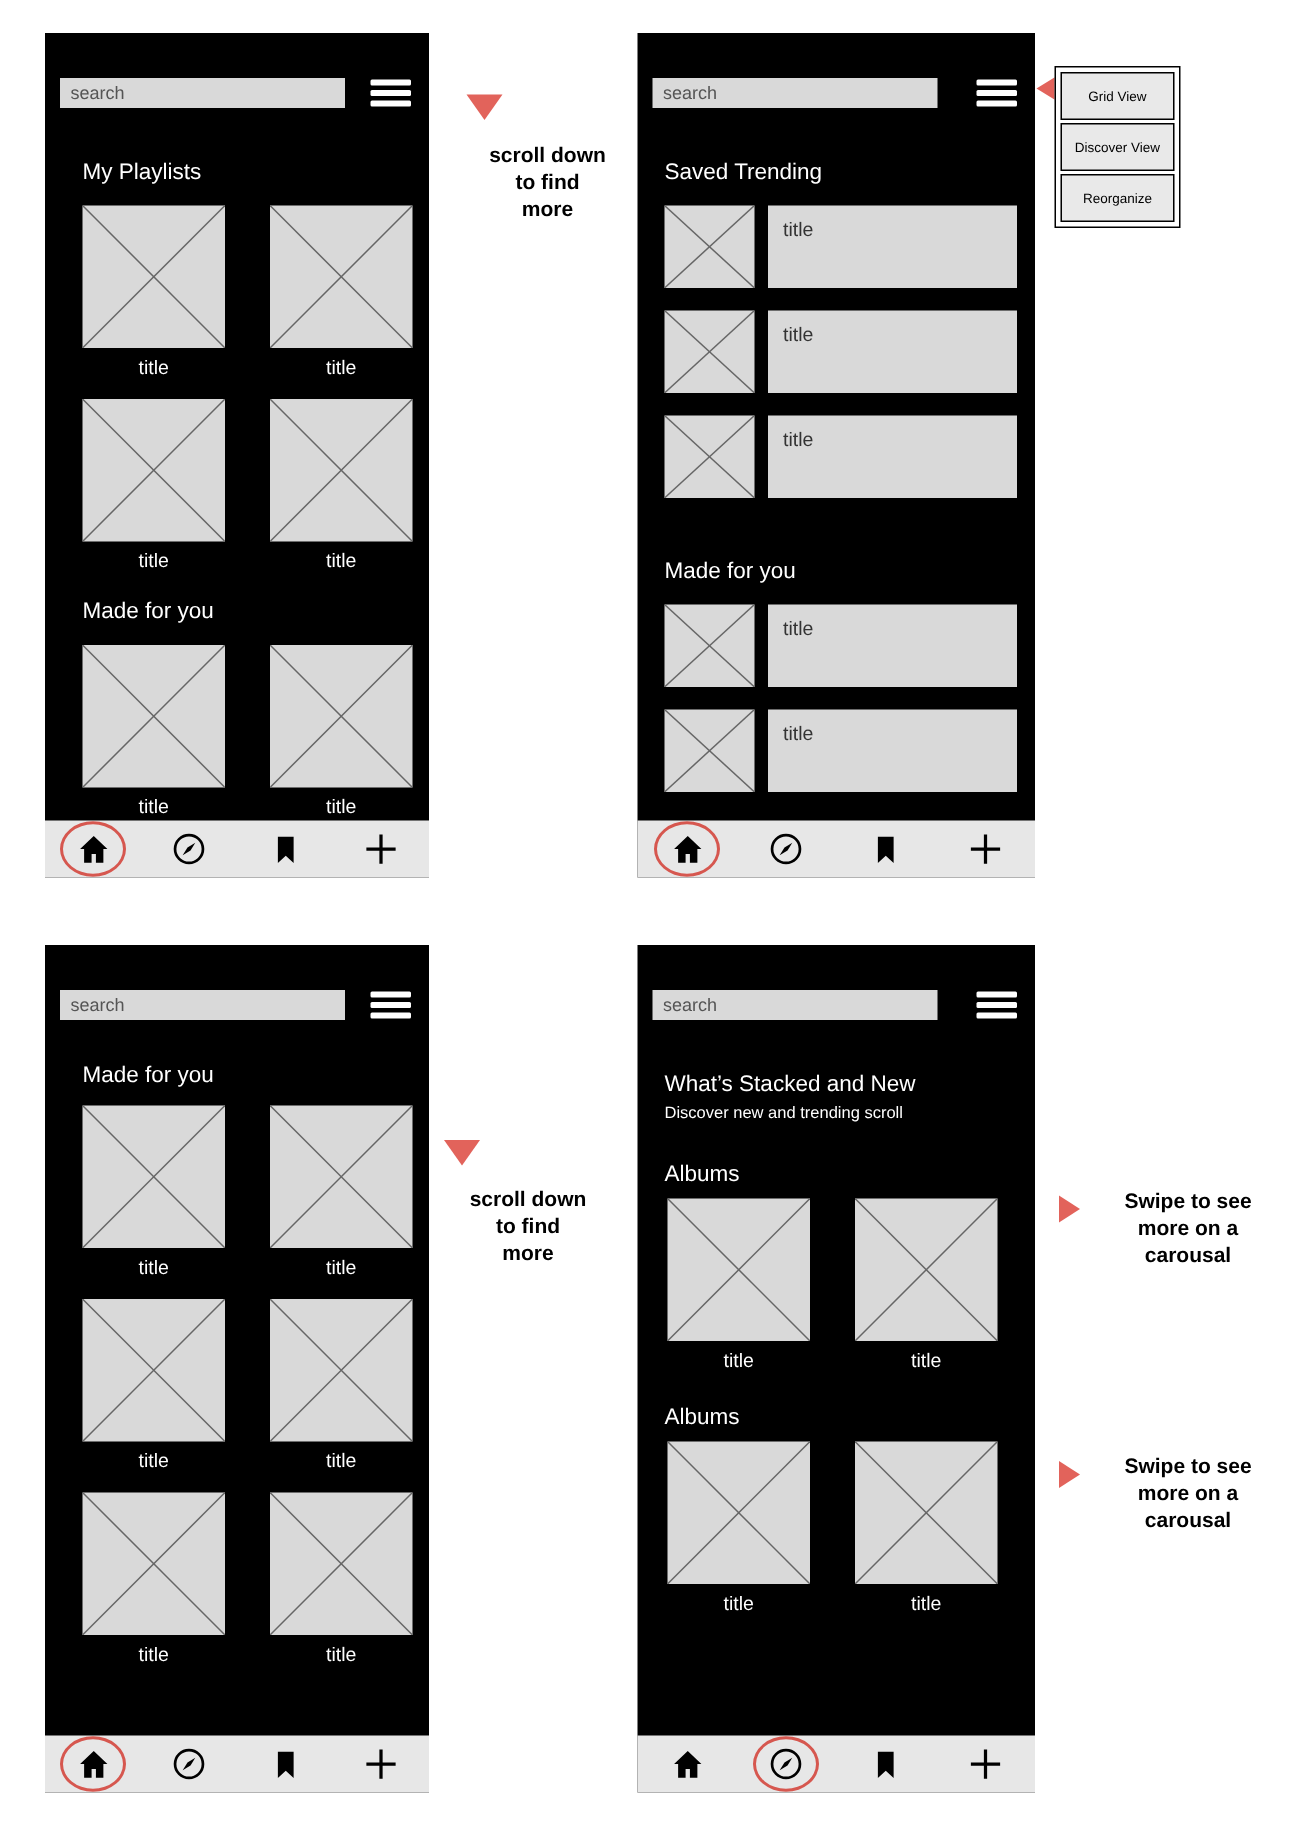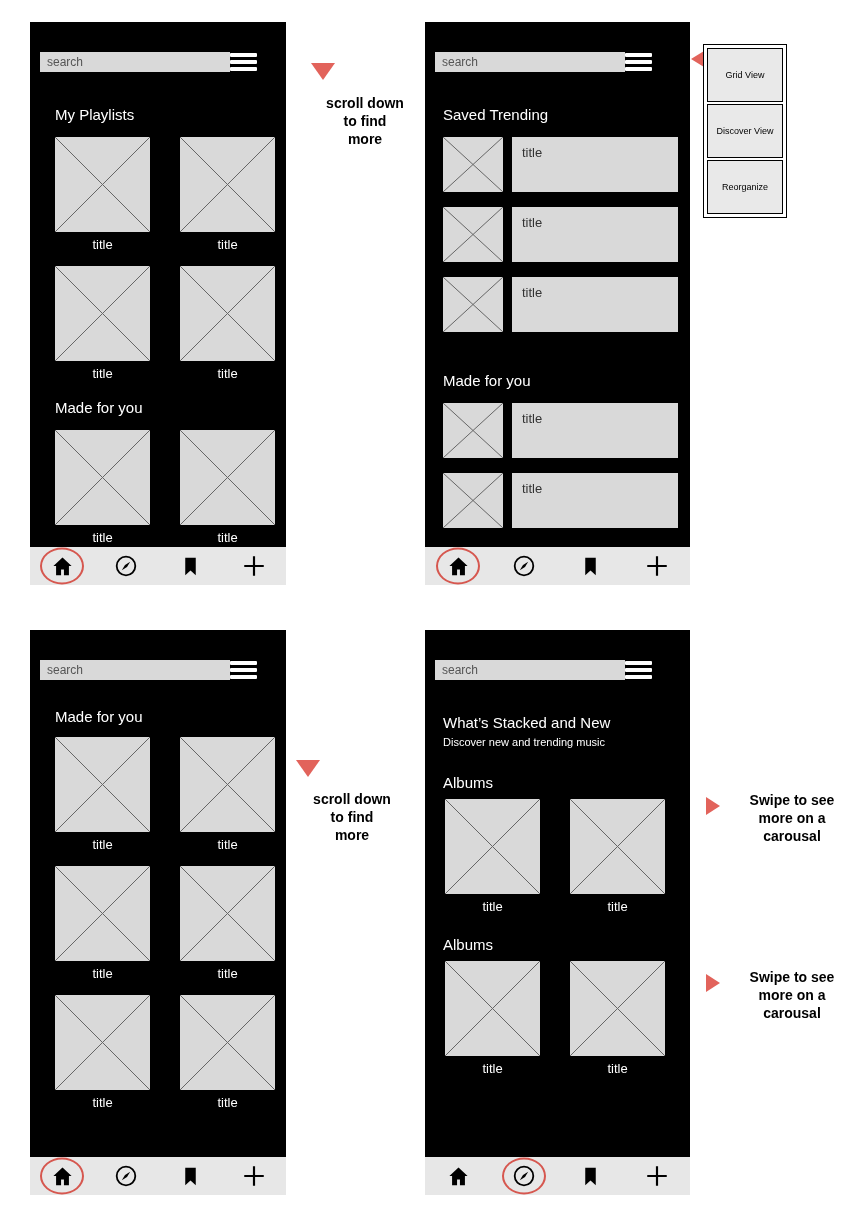--- a/index.html
+++ b/index.html
@@ -8,21 +8,21 @@
     position:relative; width:866px; height:1220px;
     font-family:"Liberation Sans", sans-serif; color:#000;
     overflow:hidden;
   }
   .phone { position:absolute; background:#000; }
   #phone1 { left:30px;  top:22px;  width:256px; height:563px; }
   #phone2 { left:425px; top:22px;  width:265px; height:563px; }
   #phone3 { left:30px;  top:630px; width:256px; height:565px; }
   #phone4 { left:425px; top:630px; width:265px; height:565px; }
 
-  .phone-top { display:flex; align-items:center; padding:28px 12px 0 10px; }
+  .phone-top { display:flex; justify-content:space-between; align-items:center; padding:28px 12px 0 10px; }
   .search {
     width:190px; height:20px; background:#d9d9d9; border:none; outline:none;
     font-size:12px; color:#444; padding:0 7px; font-family:inherit;
   }
   .search::placeholder { color:#555; opacity:1; }
   .hamburger { width:27px; cursor:pointer; }
   .hamburger span { display:block; height:4px; background:#fff; margin:3px 0; border-radius:1px; }
 
   .h1 { color:#fff; font-size:15px; font-weight:normal; margin:32px 0 0 25px; }
   .h1.left-sm { margin-left:18px; }
@@ -57,21 +57,21 @@
   }
 
   .ann-text { position:absolute; font-weight:bold; font-size:14px; line-height:1.3; text-align:center; color:#000; }
   .tri-down  { position:absolute; width:0; height:0; border-left:12px solid transparent; border-right:12px solid transparent; border-top:17px solid #e2635b; }
   .tri-right { position:absolute; width:0; height:0; border-top:9px solid transparent; border-bottom:9px solid transparent; border-left:14px solid #e2635b; }
   .tri-left  { position:absolute; width:0; height:0; border-top:8px solid transparent; border-bottom:8px solid transparent; border-right:13px solid #e2635b; }
 
   .ctx-menu { position:absolute; left:703px; top:44px; border:1px solid #000; background:#fff; padding:1px; }
   .ctx-item {
     border:1px solid #000; background:#e9e9e9; font-size:9px; text-align:center;
-    padding:21px 4px; margin:2px; width:76px; cursor:pointer;
+    padding:10px 4px; margin:2px; width:76px; cursor:pointer;
   }
 </style>
 </head>
 <body>
 
 <div class="phone" id="phone1">
   <div class="phone-top">
     <input class="search" type="text" placeholder="search" style="">
     <div class="hamburger">
         <span></span>
@@ -369,21 +369,21 @@
   <div class="phone-top">
     <input class="search" type="text" placeholder="search" style="">
     <div class="hamburger">
         <span></span>
         <span></span>
         <span></span>
       </div>
   </div>
 
   <div class="h1 left-sm">What’s Stacked and New</div>
-  <div class="subtitle left-sm" style="margin-top:4px;">Discover new and trending music</div>
+  <div class="subtitle left-sm" style="margin-top:4px;">Discover new and trending scroll</div>
 
   <div class="h1 left-sm mt-xs">Albums</div>
   <div class="tile-grid left-sm">
     <div class="tile">
       <div class="ph-img">
           <svg viewBox="0 0 100 100" preserveAspectRatio="none">
             <line class="xline" x1="0" y1="0" x2="100" y2="100" vector-effect="non-scaling-stroke"></line>
             <line class="xline" x1="100" y1="0" x2="0" y2="100" vector-effect="non-scaling-stroke"></line>
           </svg>
         </div>

